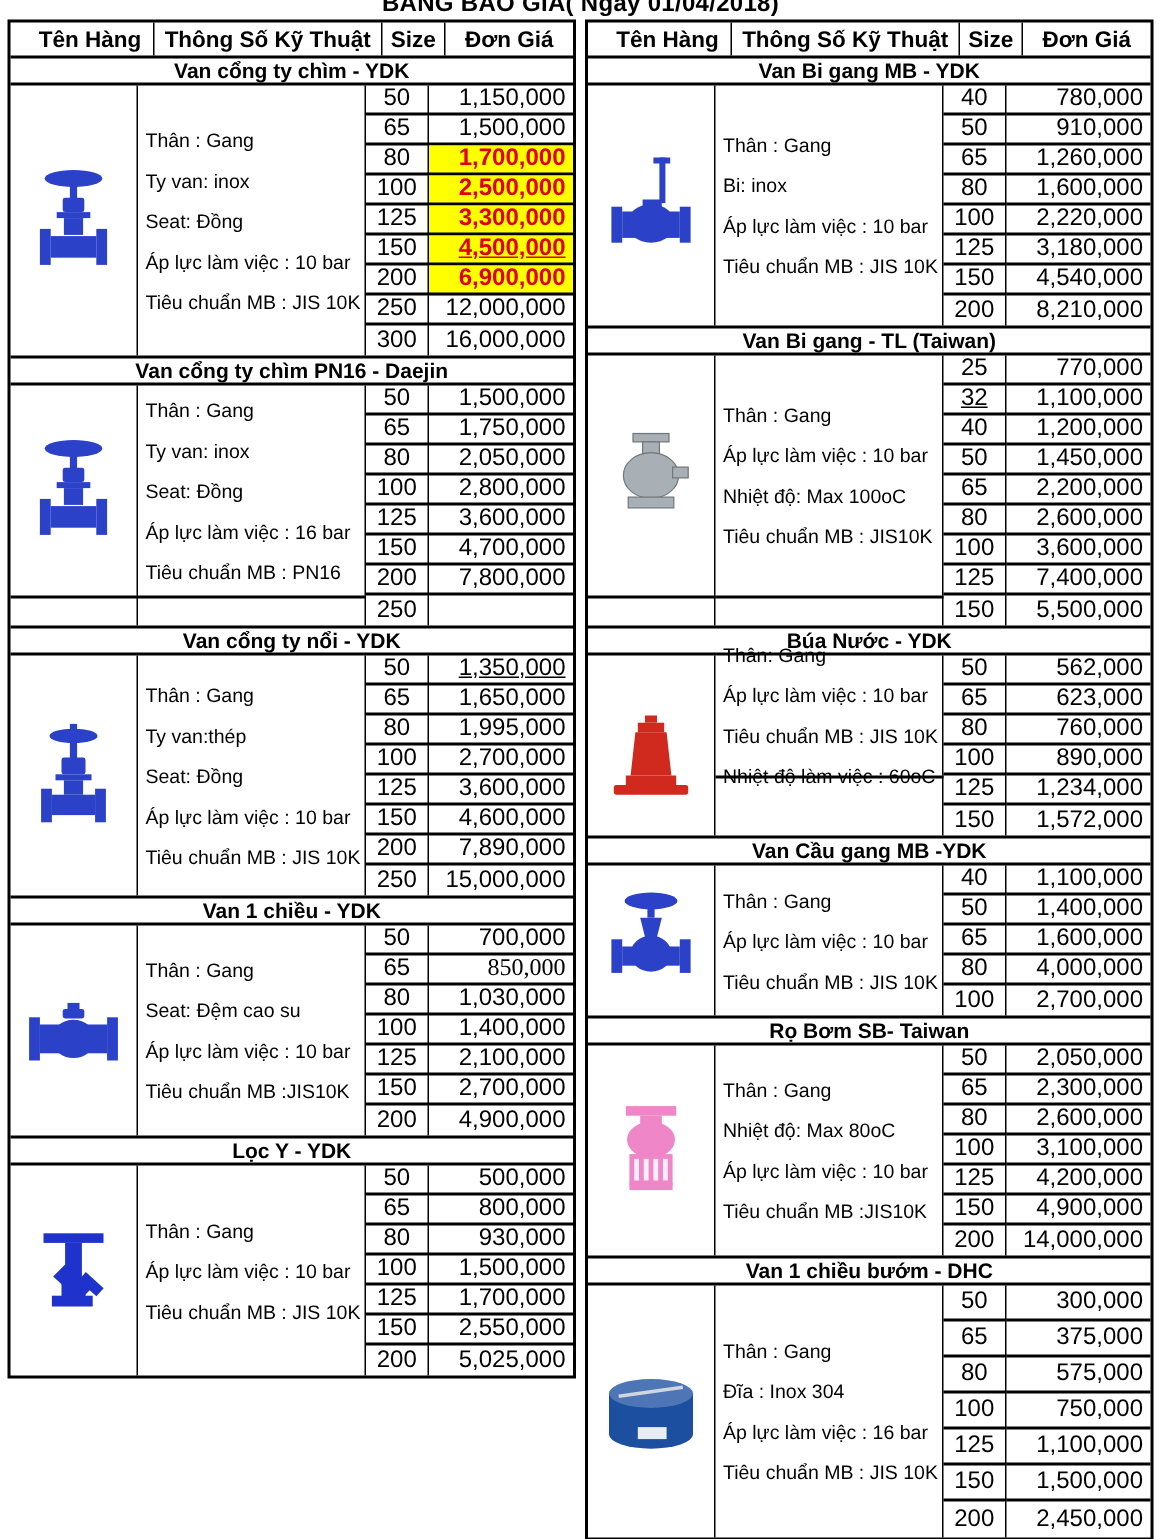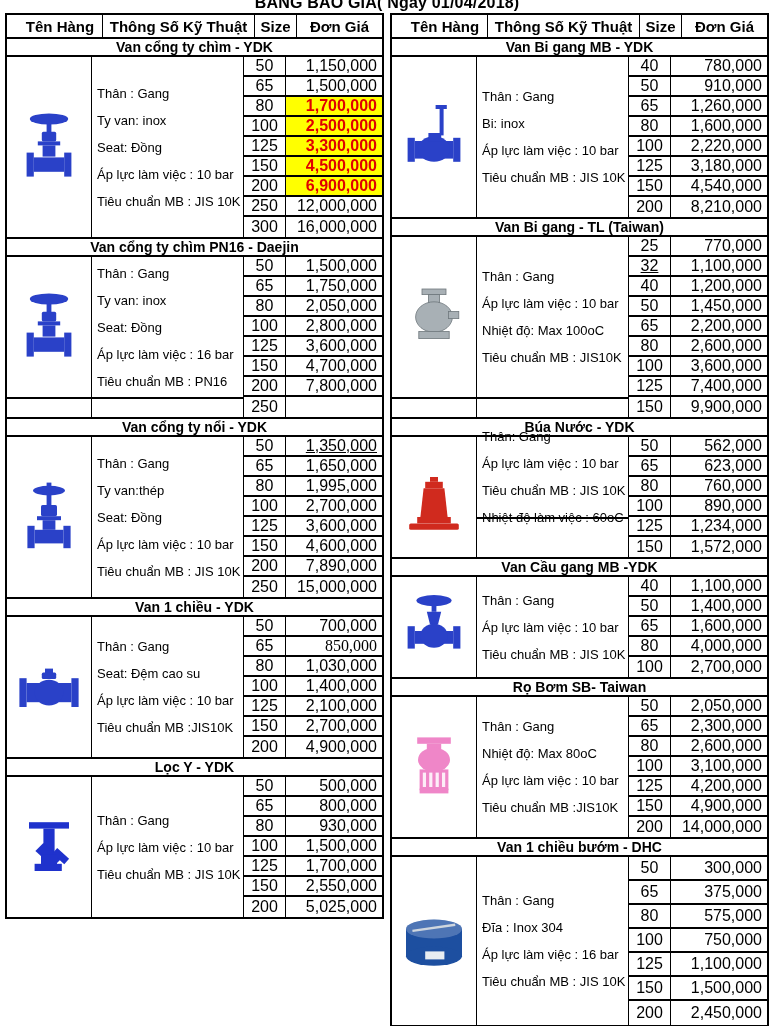--- a/index.html
+++ b/index.html
@@ -105,21 +105,21 @@
             <div class="cell-price" style="grid-row: 1;">1,150,000</div>
             <div class="cell-size" style="grid-row: 2;">65</div>
             <div class="cell-price" style="grid-row: 2;">1,500,000</div>
             <div class="cell-size" style="grid-row: 3;">80</div>
             <div class="cell-price hl" style="grid-row: 3;">1,700,000</div>
             <div class="cell-size" style="grid-row: 4;">100</div>
             <div class="cell-price hl" style="grid-row: 4;">2,500,000</div>
             <div class="cell-size" style="grid-row: 5;">125</div>
             <div class="cell-price hl" style="grid-row: 5;">3,300,000</div>
             <div class="cell-size" style="grid-row: 6;">150</div>
-            <div class="cell-price hl" style="grid-row: 6;">4,500,000</div>
+            <div class="cell-price hl" style="grid-row: 6; text-decoration: underline;">4,500,000</div>
             <div class="cell-size" style="grid-row: 7;">200</div>
             <div class="cell-price hl" style="grid-row: 7;">6,900,000</div>
             <div class="cell-size" style="grid-row: 8;">250</div>
             <div class="cell-price" style="grid-row: 8;">12,000,000</div>
             <div class="cell-size row-last" style="grid-row: 9;">300</div>
             <div class="cell-price row-last" style="grid-row: 9;">16,000,000</div>
           </div>
           <div class="sec-title">Van cổng ty chìm PN16 - Daejin</div>
           <div class="sec-body">
             <div class="cell-img" style="grid-row: 1 / span 7;">
@@ -339,21 +339,21 @@
             <div class="cell-price" style="grid-row: 4;">1,450,000</div>
             <div class="cell-size" style="grid-row: 5;">65</div>
             <div class="cell-price" style="grid-row: 5;">2,200,000</div>
             <div class="cell-size" style="grid-row: 6;">80</div>
             <div class="cell-price" style="grid-row: 6;">2,600,000</div>
             <div class="cell-size" style="grid-row: 7;">100</div>
             <div class="cell-price" style="grid-row: 7;">3,600,000</div>
             <div class="cell-size" style="grid-row: 8;">125</div>
             <div class="cell-price" style="grid-row: 8;">7,400,000</div>
             <div class="cell-size row-last" style="grid-row: 9;">150</div>
-            <div class="cell-price row-last" style="grid-row: 9;">9,900,000</div>
+            <div class="cell-price row-last" style="grid-row: 9;">5,500,000</div>
           </div>
           <div class="sec-title">Búa Nước - YDK</div>
           <div class="sec-body">
             <div class="cell-img" style="grid-row: 1 / span 6;">
               <svg width="72" height="92" viewBox="0 0 90 90" preserveAspectRatio="xMidYMid meet">
                 <rect x="14" y="78" width="62" height="8" rx="2" fill="#d02a1e"></rect>
                 <rect x="24" y="70" width="42" height="8" fill="#d02a1e"></rect>
                 <path d="M28 70 L32 34 L58 34 L62 70 Z" fill="#d02a1e"></path>
                 <rect x="34" y="26" width="22" height="8" fill="#d02a1e"></rect>
                 <rect x="40" y="20" width="10" height="6" fill="#d02a1e"></rect>

